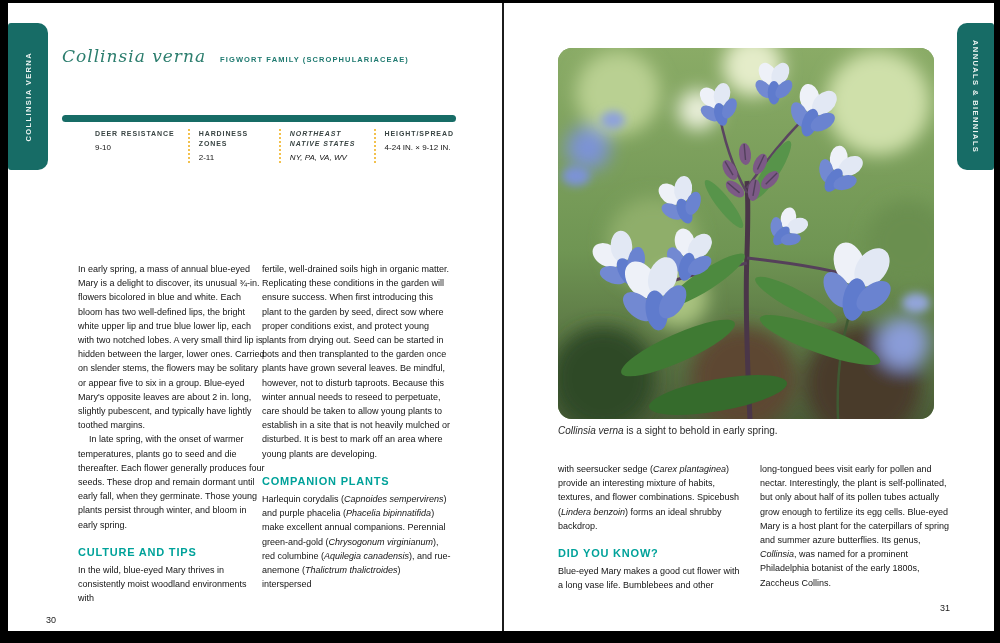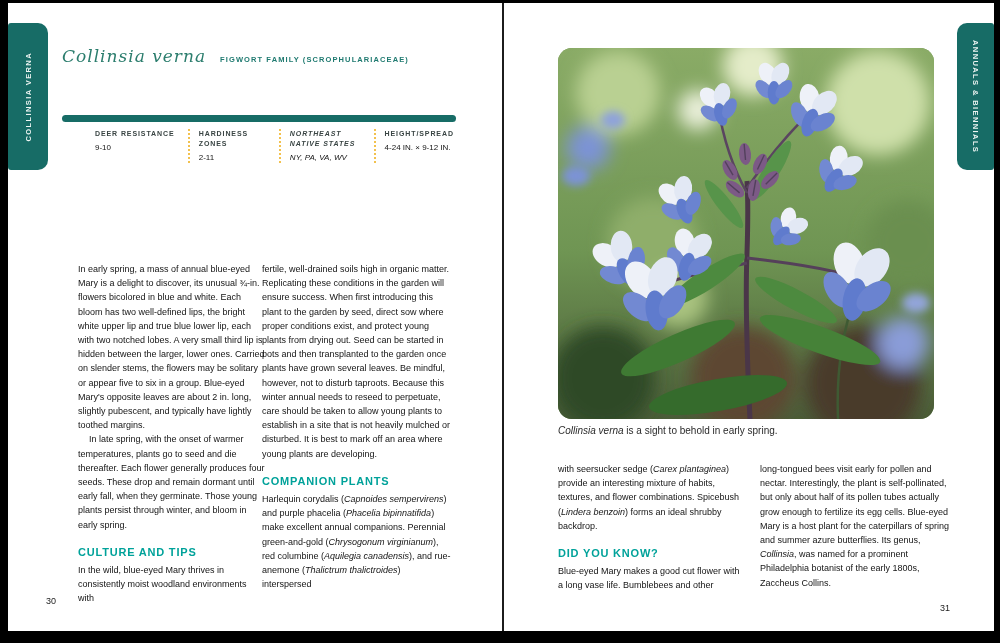--- a/index.html
+++ b/index.html
@@ -75,21 +75,21 @@
     border-radius:14px; overflow:hidden; background:#6f9553;
   }
   .photo svg { display:block; }
   .caption {
     position:absolute; left:550px; top:422px; width:376px;
     font-size:10px; color:#2a2a2a; line-height:11px;
   }
   .caption i { font-style:italic; }
   
   .pagenum { position:absolute; font-size:9px; color:#222; }
-  .pn-left  { left:38px;  top:593px; }
+  .pn-left  { left:38px;  top:612px; }
   .pn-right { left:932px; top:600px; }
 </style>
 </head>
 <body>
 
 <div class="frame">
   <div class="spread">
     <div class="gutter"></div>
 
     <div class="tab tab-left">

